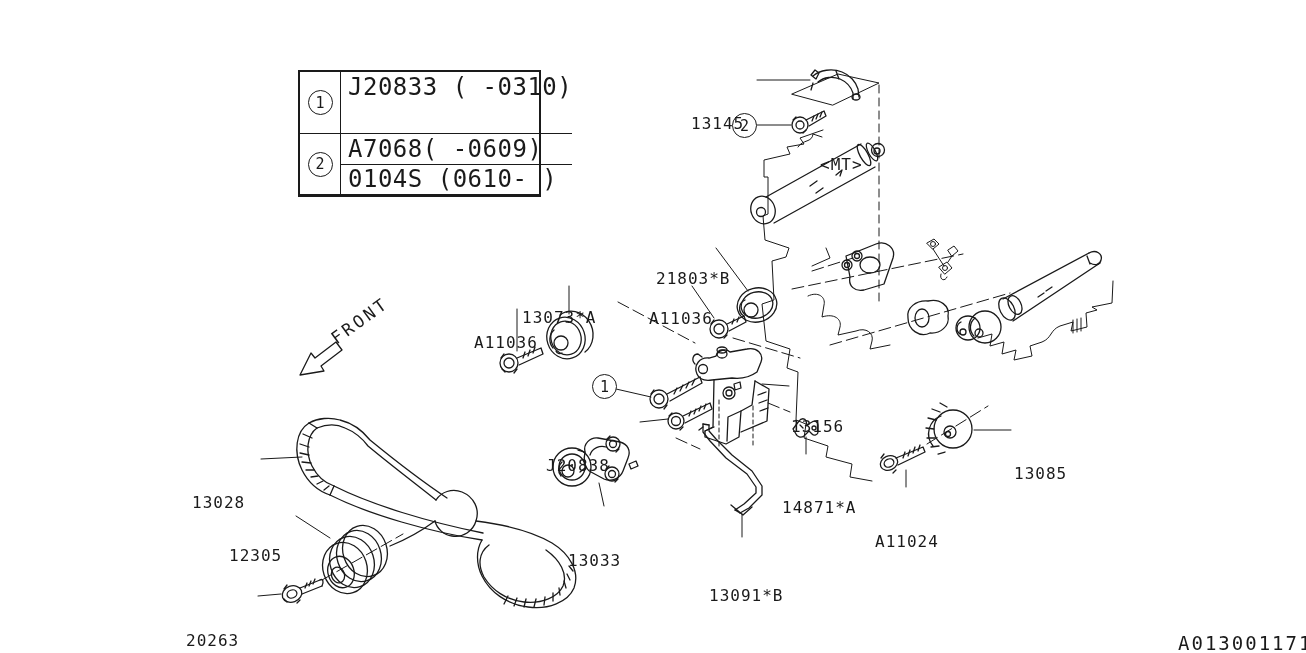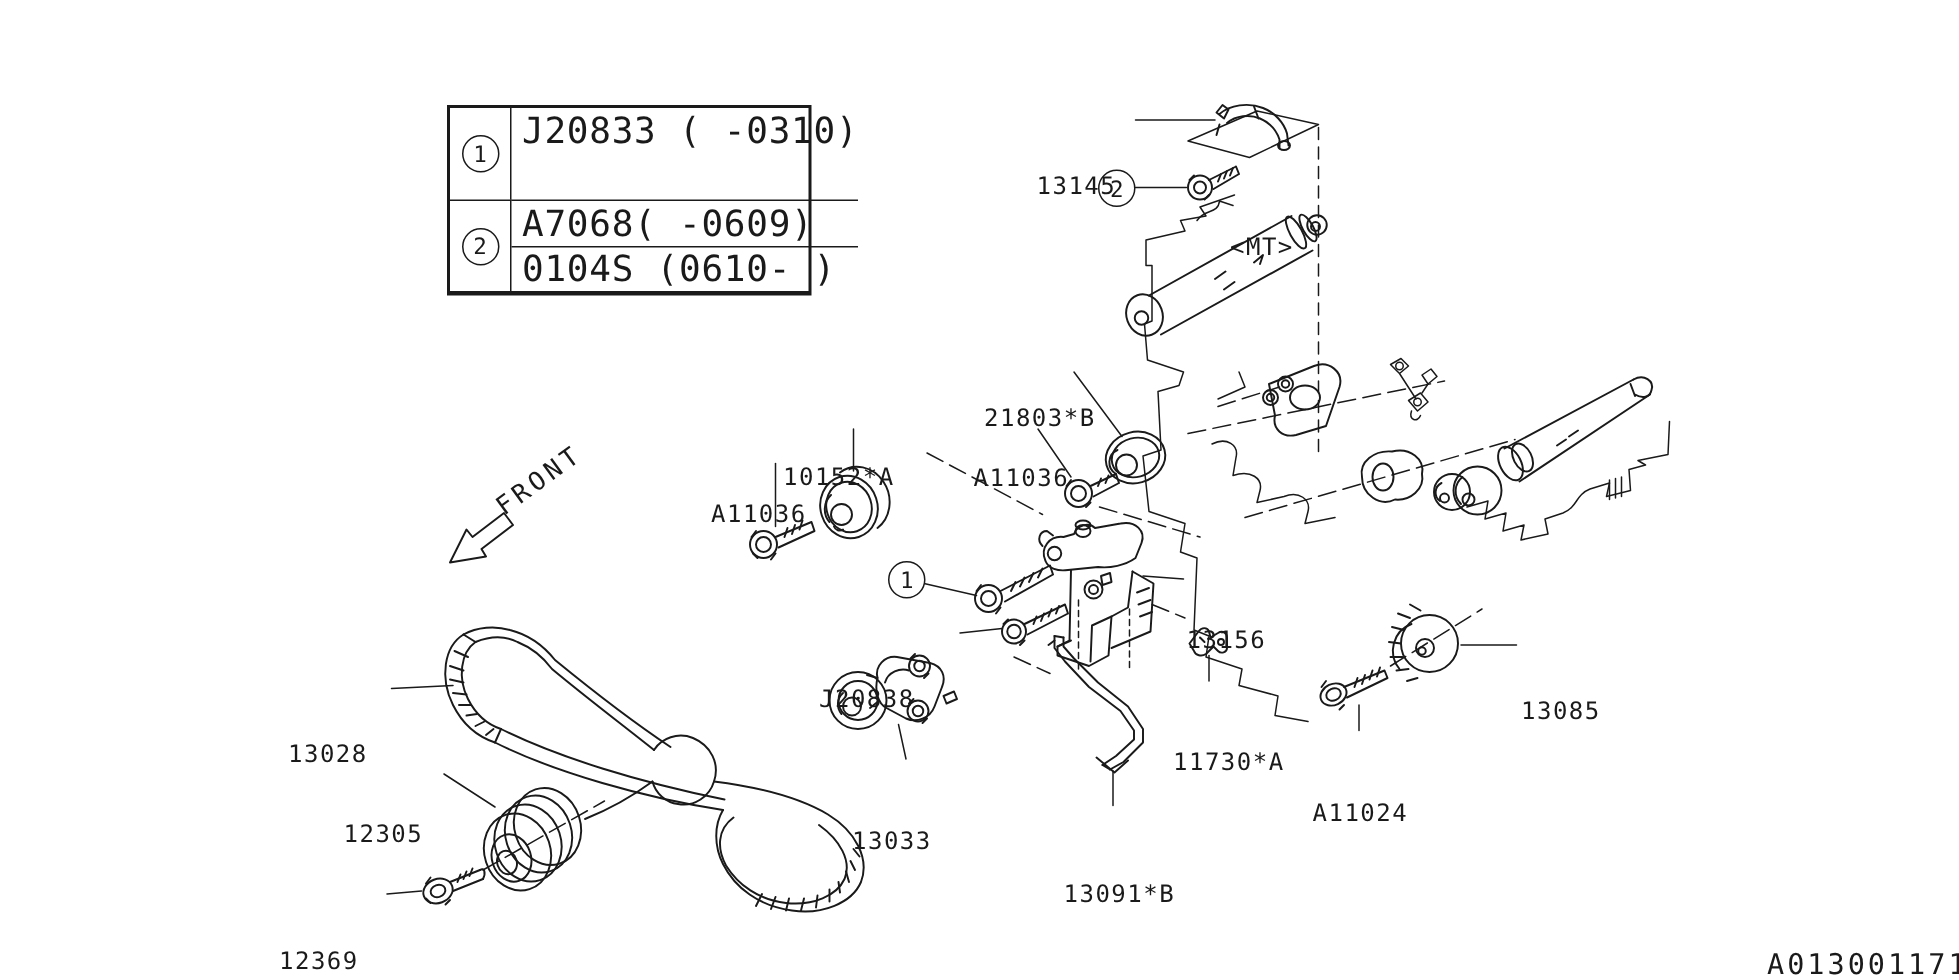--- a/index.html
+++ b/index.html
@@ -290,29 +290,29 @@
     <div class="lcell bt" style="grid-row:4;">0104S (0610- )</div>
   </div>
 
   <div class="callout" style="left:592px;top:374px;">1</div>
   <div class="callout" style="left:732px;top:113px;">2</div>
 
   <div class="plabel" style="left:691px;top:71px;">13145</div>
   <div class="plabel" style="left:820px;top:112px;">&lt;MT&gt;</div>
   <div class="plabel" style="left:656px;top:226px;">21803*B</div>
   <div class="plabel" style="left:649px;top:266px;">A11036</div>
-  <div class="plabel" style="left:522px;top:265px;">10152*A</div>
+  <div class="plabel" style="left:522px;top:265px;">13073*A</div>
   <div class="plabel" style="left:474px;top:290px;">A11036</div>
   <div class="plabel" style="left:791px;top:374px;">13156</div>
   <div class="plabel" style="left:546px;top:413px;">J20838</div>
-  <div class="plabel" style="left:782px;top:455px;">11730*A</div>
+  <div class="plabel" style="left:782px;top:455px;">14871*A</div>
   <div class="plabel" style="left:1014px;top:421px;">13085</div>
   <div class="plabel" style="left:875px;top:489px;">A11024</div>
   <div class="plabel" style="left:568px;top:508px;">13033</div>
   <div class="plabel" style="left:709px;top:543px;">13091*B</div>
   <div class="plabel" style="left:192px;top:450px;">13028</div>
   <div class="plabel" style="left:229px;top:503px;">12305</div>
-  <div class="plabel" style="left:186px;top:588px;">12369</div>
+  <div class="plabel" style="left:186px;top:588px;">20263</div>
 
   <div id="front-label">FRONT</div>
 
   <div class="docid" style="left:1178px;top:632px;">A013001171</div>
 </div>
 
 </body></html>

